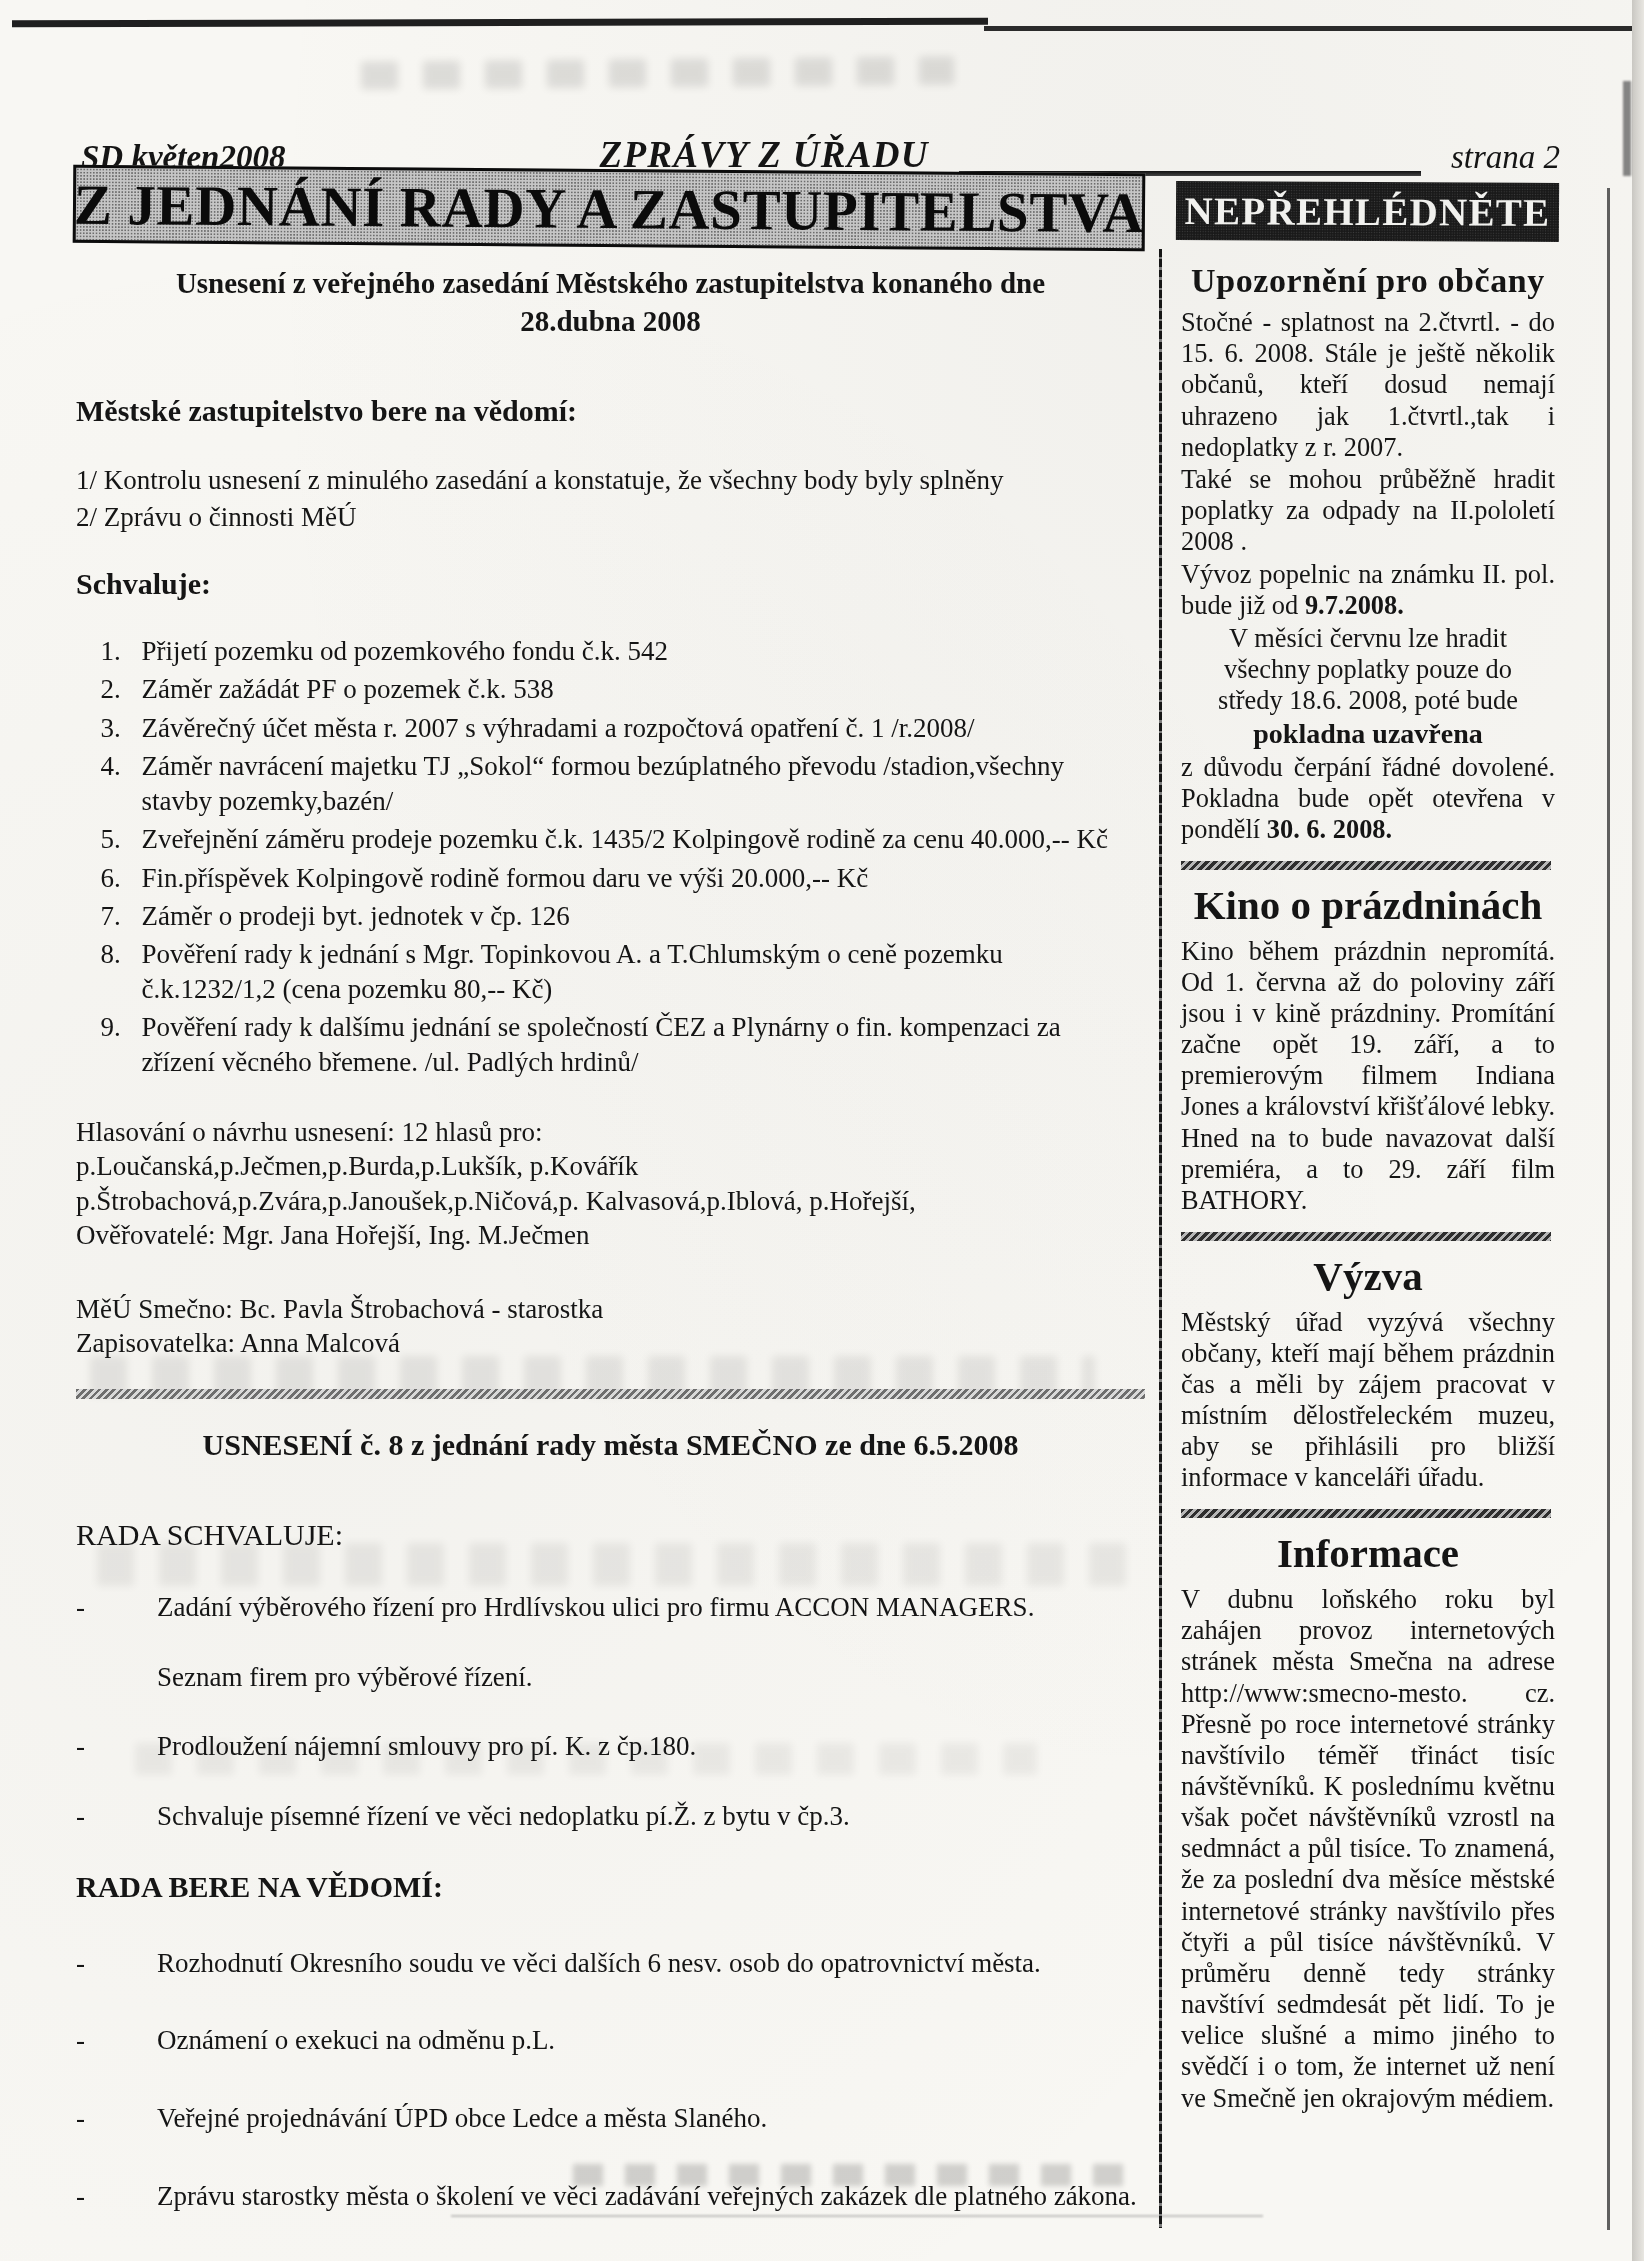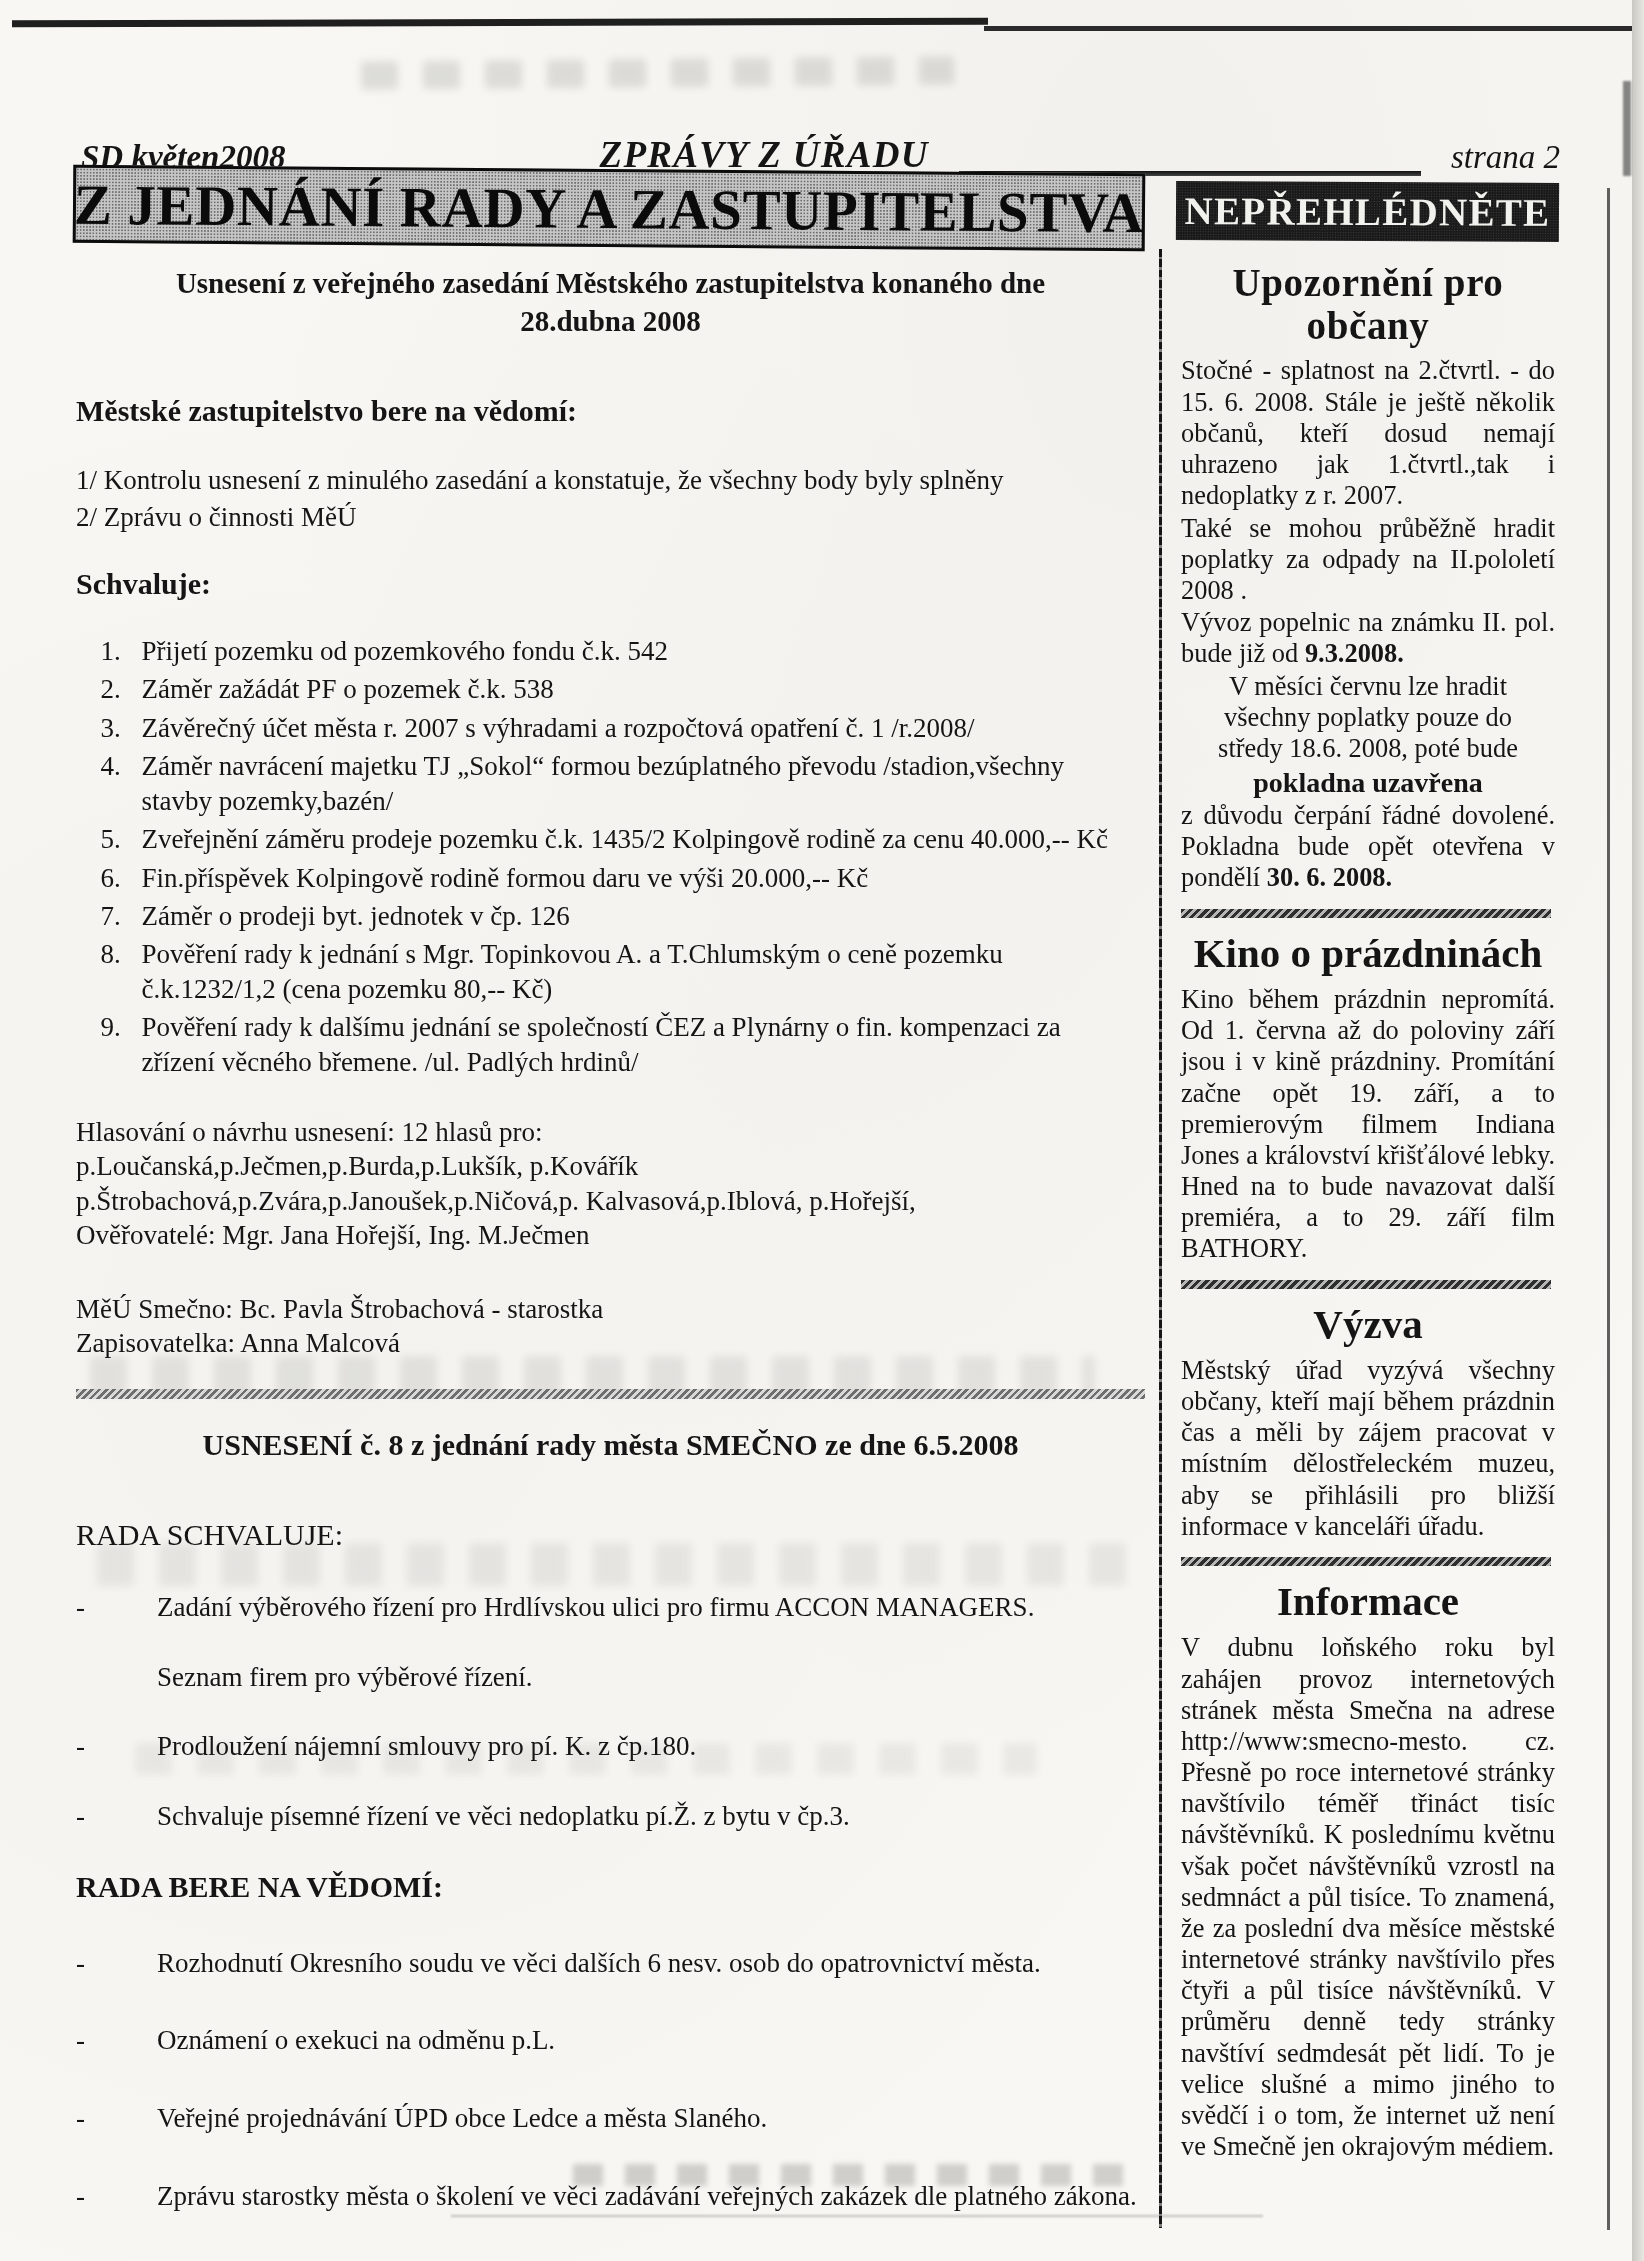--- a/index.html
+++ b/index.html
@@ -72,21 +72,21 @@
   .rs-title{font-weight:normal;font-size:30px;margin-top:52px;}
   .dash-list{margin-top:36px;}
   .drow{display:flex;margin-bottom:35px;}
   .drow .dash{width:81px;flex:none;}
   .drow .dtxt{flex:1;padding-right:6.4px;}
   .rb-title{font-weight:bold;font-size:30px;margin-top:27px;}
   .rb-list{margin-top:39px;}
   .rb-list .drow{margin-bottom:43px;}
   
   .col-right{position:absolute;left:1181px;top:253px;width:374px;font-size:26.4px;line-height:1.18;text-align:justify;}
-  .notice-title{font-size:39px;font-weight:bold;text-align:center;letter-spacing:0.6px;margin:9px 0 7.7px;line-height:1.1;}
+  .notice-title{font-size:34px;font-weight:bold;text-align:center;letter-spacing:0.6px;margin:9px 0 7.7px;line-height:1.1;}
   .col-right p{margin:0 0 1.3px 0;}
   .center-block{text-align:center;padding:0 9px;margin-top:3.9px;}
   .bold-center{font-weight:bold;text-align:center;font-size:28px;margin:1.3px 0;}
   .rdivider{height:9px;margin:15.5px 3.9px 14px 0;
     background:repeating-linear-gradient(135deg,#2e2e2e 0 3.2px,#b7b7b7 3.2px 5.8px);}
   .big-title{font-size:41px;font-weight:bold;text-align:center;margin:9px 0 9px;line-height:1.05;}
   .bold-inline{font-weight:bold;}
 </style>
 </head>
 <body>
@@ -227,21 +227,21 @@
           <span class="dtxt">Zprávu starostky města o školení ve věci zadávání veřejných zakázek dle platného zákona.</span>
         </div>
     </div>
 
   </div>
 
   <div class="col-right">
     <div class="notice-title">Upozornění pro  občany</div>
     <p>Stočné - splatnost na 2.čtvrtl. - do 15. 6. 2008. Stále je ještě několik občanů, kteří dosud nemají uhrazeno jak 1.čtvrtl.,tak i nedoplatky z r. 2007.</p>
     <p>Také se  mohou průběžně hradit poplatky za odpady na  II.pololetí 2008 .</p>
-    <p><span>Vývoz  popelnic na známku II. pol. bude již od  </span><span class="bold-inline">9.3.2008.</span></p>
+    <p><span>Vývoz  popelnic na známku II. pol. bude již od  </span><span class="bold-inline">9.7.2008.</span></p>
     <p class="center-block">V měsíci červnu lze hradit všechny poplatky pouze do středy  18.6. 2008, poté bude</p>
     <div class="bold-center">pokladna uzavřena</div>
     <p><span>z důvodu  čerpání řádné dovolené. Pokladna bude opět otevřena v pondělí </span><span class="bold-inline">30. 6. 2008.</span></p>
 
     <div class="rdivider"></div>
 
     <div class="big-title">Kino o prázdninách</div>
     <p>Kino během prázdnin nepromítá. Od 1. června  až do poloviny září jsou i v kině prázdniny.  Promítání začne opět  19. září, a to premierovým filmem Indiana Jones  a království křišťálové lebky.  Hned na to bude navazovat další premiéra, a to 29. září  film BATHORY.</p>
 
     <div class="rdivider"></div>

